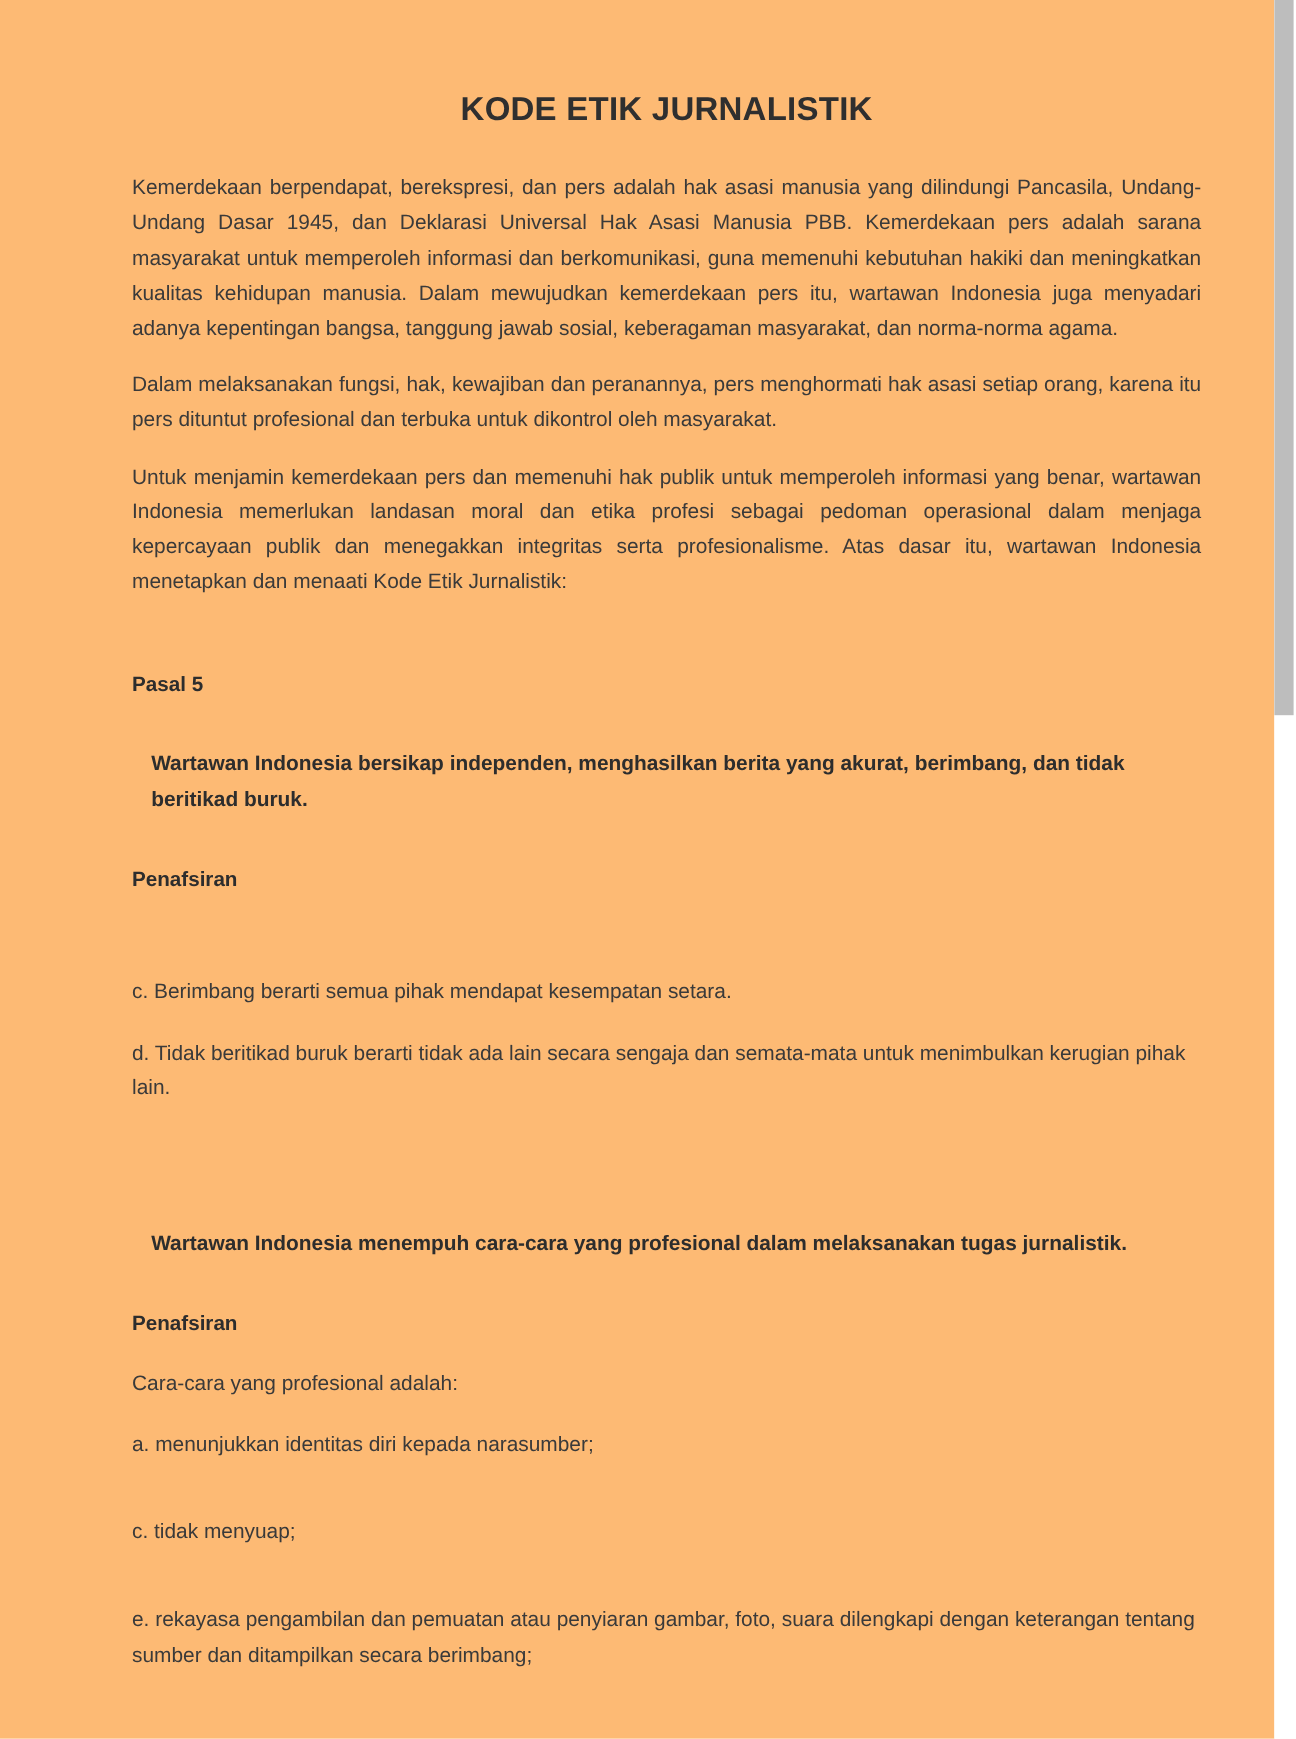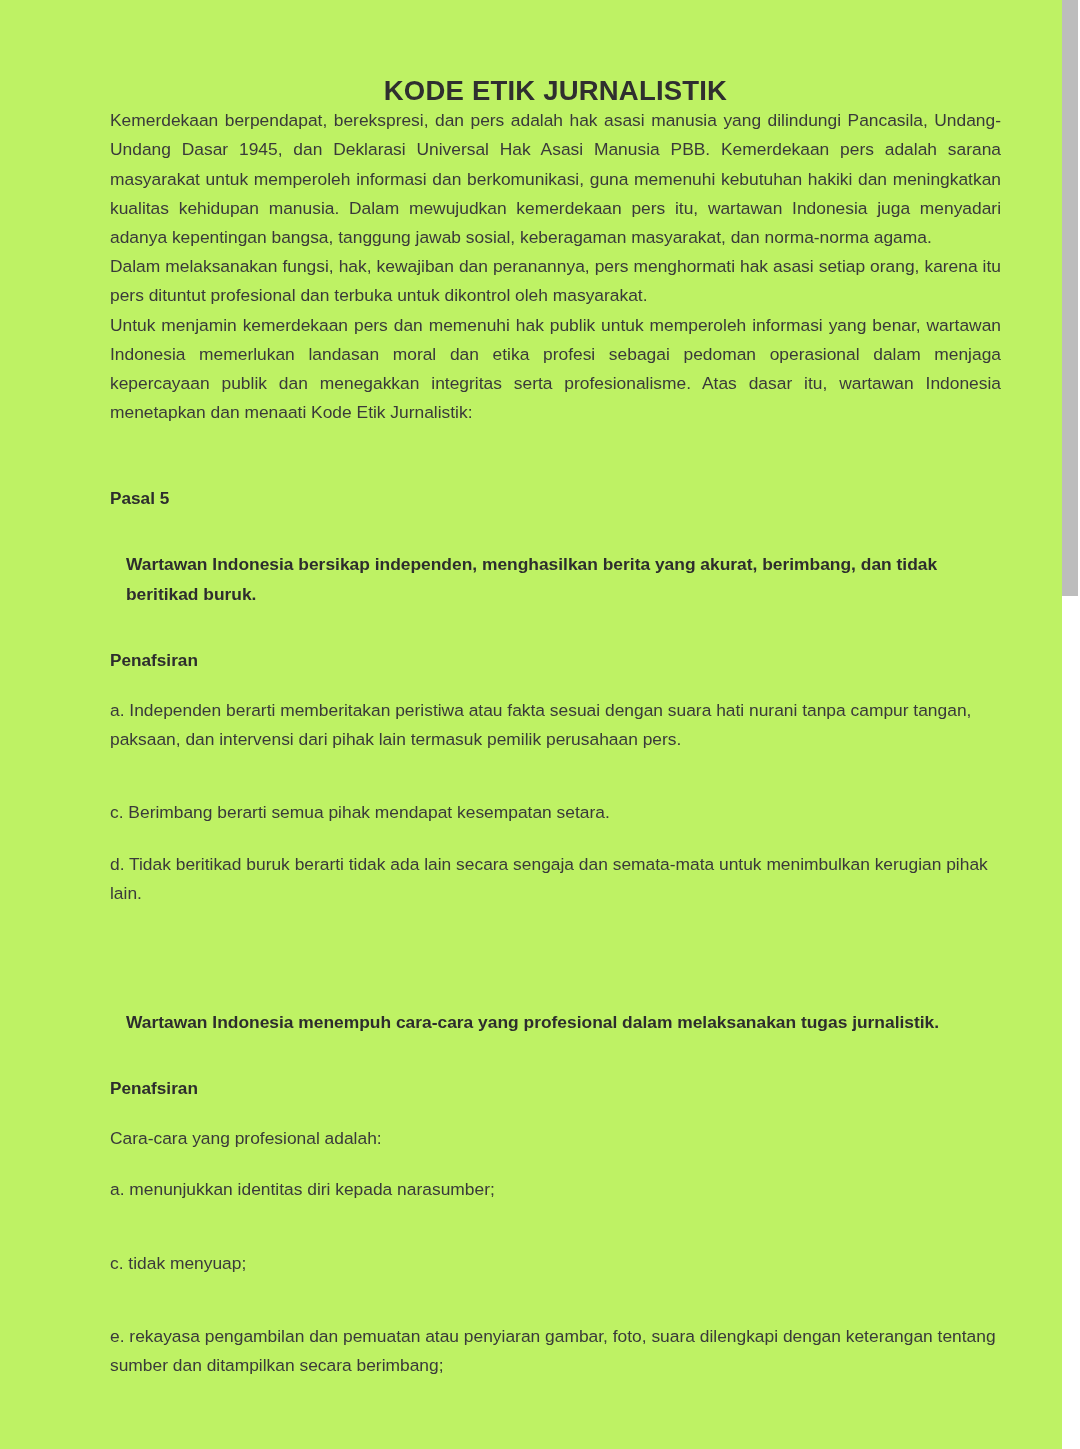--- a/index.html
+++ b/index.html
@@ -15,21 +15,21 @@
     font-family: "Liberation Sans", sans-serif;
   }
 
   
   .page {
     position: absolute;
     left: 0;
     top: 0;
     width: 1062px;
     height: 1449px;
-    background: #bef264;
+    background: #fdba74;
     box-sizing: border-box;
   }
 
   .doc-body {
     position: absolute;
     left: 110px;
     top: 0;
     width: 891px;
   }
 
@@ -46,22 +46,24 @@
   }
 
   .para {
     font-size: 17.4px;
     line-height: 29.2px;
     color: #3a3a3a;
     text-align: justify;
     margin: 0;
   }
   .para.first {
+    margin-top: 36px;
   }
   .para + .para {
+    margin-top: 18px;
   }
 
   .heading {
     font-size: 17.2px;
     line-height: 27px;
     font-weight: bold;
     color: #2d2d2d;
     margin: 0;
     text-align: left;
   }
@@ -129,21 +131,20 @@
       <div class="sp-22"></div>
 
       <p class="statement">Wartawan Indonesia bersikap independen, menghasilkan berita yang akurat, berimbang, dan tidak beritikad buruk.</p>
 
       <div class="sp-22"></div>
 
       <p class="heading">Penafsiran</p>
 
       <div class="sp-22"></div>
 
-      <p class="item">a. Independen berarti memberitakan peristiwa atau fakta sesuai dengan suara hati nurani tanpa campur tangan, paksaan, dan intervensi dari pihak lain termasuk pemilik perusahaan pers.</p>
 
       <div class="sp-22"></div>
 
 
       <div class="sp-22"></div>
 
       <p class="item">c. Berimbang berarti semua pihak mendapat kesempatan setara.</p>
 
       <div class="sp-22"></div>
 

